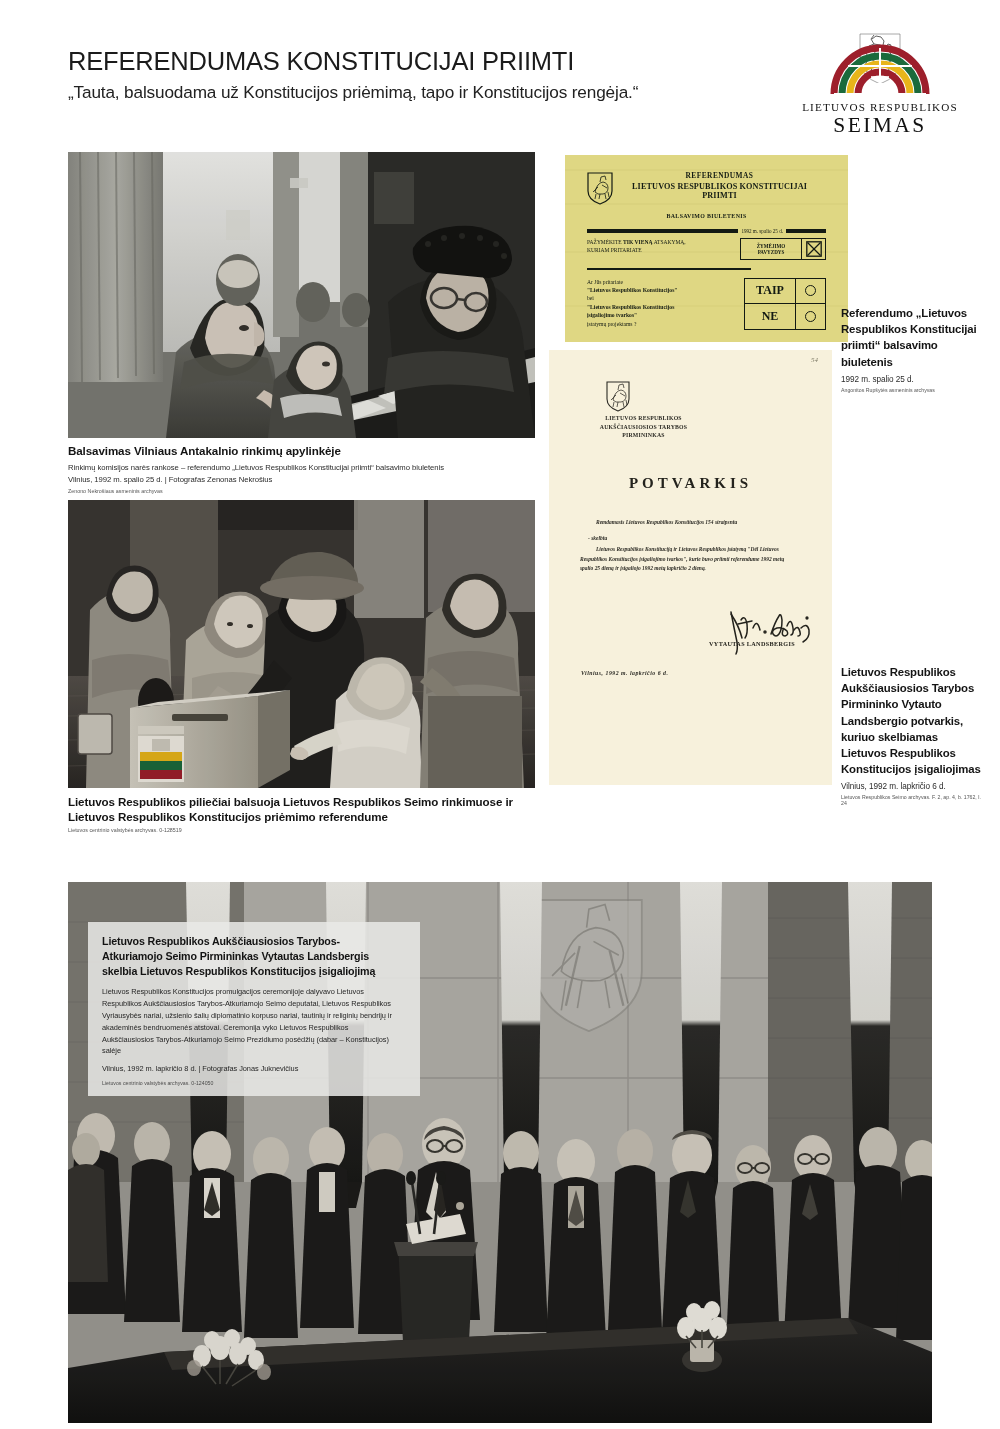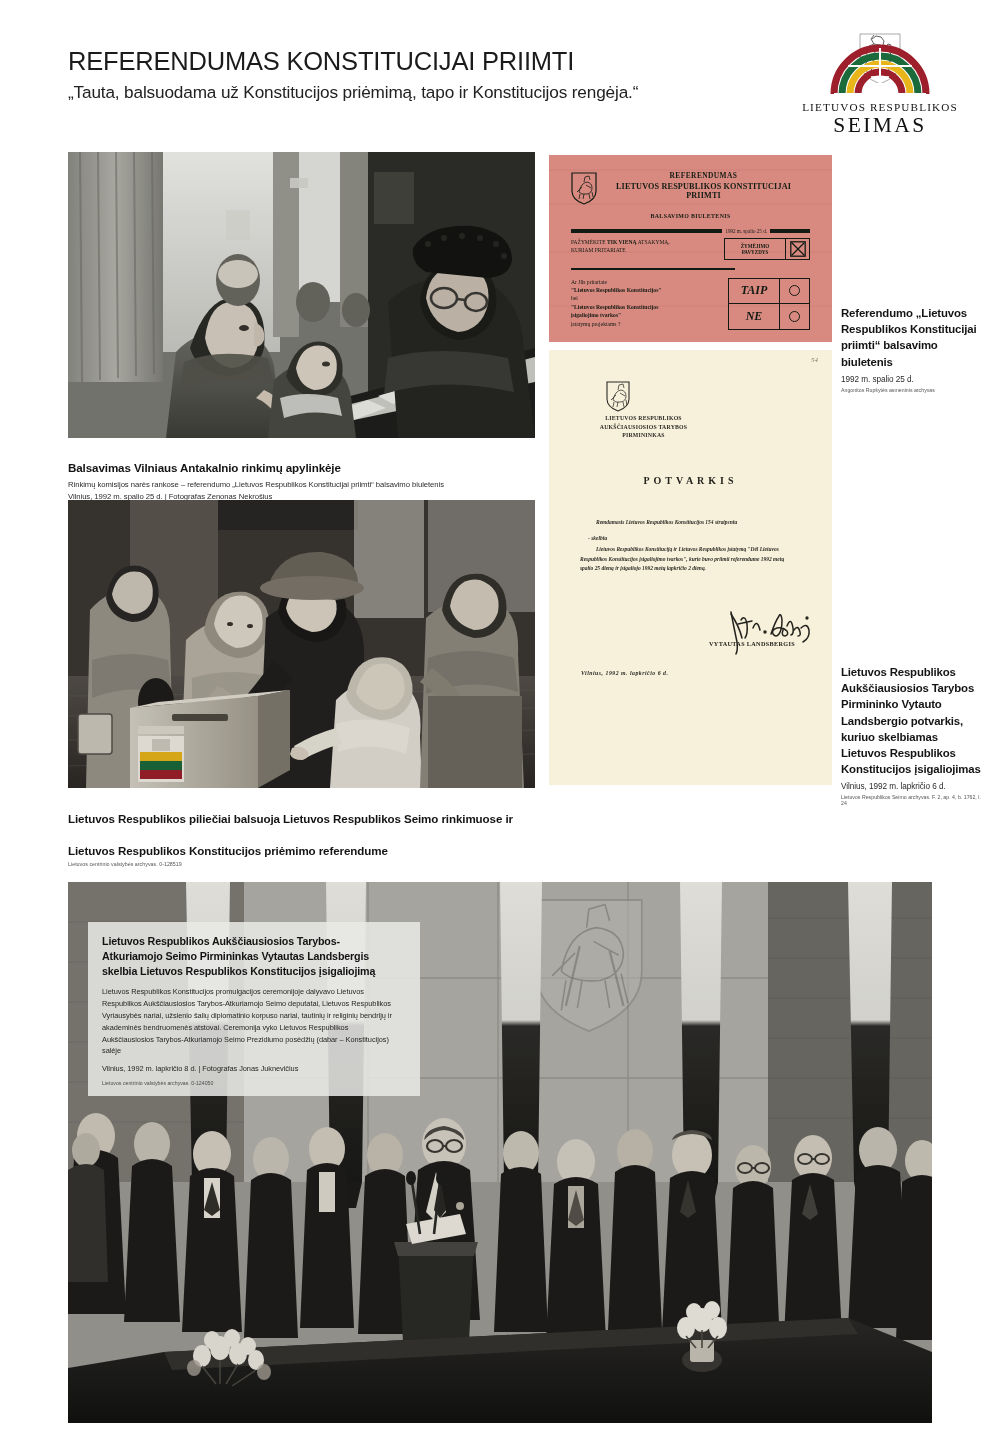--- a/index.html
+++ b/index.html
@@ -74,21 +74,20 @@
     line-height: 1.12;
   }
 
   
   .cap-title {
     font-size: 11.6px;
     font-weight: bold;
     color: #141414;
     line-height: 1.3;
     letter-spacing: -0.1px;
-    margin-top: 17px;
   }
   .cap-body {
     font-size: 7.7px;
     color: #2b2b2b;
     line-height: 1.52;
     letter-spacing: -0.05px;
     margin-top: 4px;
   }
   .cap-credit {
     font-size: 5.3px;
@@ -135,23 +134,23 @@
     left: 68px; top: 500px;
     width: 467px; height: 288px;
     overflow: hidden;
     background: #55534f;
   }
   .photo2-cap { position: absolute; left: 68px; top: 794px; width: 478px; }
 
   
   .ballot {
     position: absolute;
-    left: 549px; top: 155px;
+    left: 565px; top: 155px;
     width: 283px; height: 187px;
-    background: #ef4444;
+    background: #fde047;
     overflow: hidden;
   }
   .ballot-inner { position: absolute; inset: 0; padding: 16px 22px 0 22px; }
   .ballot-grain { position: absolute; inset: 0; opacity: .5; }
   .ballot-head { display: flex; align-items: flex-start; gap: 8px; }
   .ballot-crest { width: 26px; height: 33px; flex: 0 0 26px; margin-top: 1px; }
   .ballot-headtext { flex: 1; text-align: center; padding-right: 8px; }
   .bt-serif {
     font-family: "Liberation Serif", serif;
     color: #141c14;
@@ -178,21 +177,21 @@
     justify-content: center; line-height: 1.25; text-align: center;
   }
   .ballot-sample-box {
     flex: 0 0 24px; border-left: 1px solid #131a13;
     display: flex; align-items: center; justify-content: center;
   }
   .ballot-hr { height: 1.6px; background: #131a13; width: 164px; margin-top: 8px; }
   .ballot-bottom { display: flex; margin-top: 8px; gap: 10px; }
   .ballot-q { flex: 1; font-family: "Liberation Serif", serif; font-size: 5.6px; line-height: 1.5; color: #131a13; }
   .ballot-q b { display: block; }
-  .ballot-votebox { flex: 0 0 82px; border: 1.3px solid #131a13; height: 52px; display: flex; flex-direction: column; font-style: italic; }
+  .ballot-votebox { flex: 0 0 82px; border: 1.3px solid #131a13; height: 52px; display: flex; flex-direction: column; }
   .ballot-voterow { flex: 1; display: flex; }
   .ballot-voterow + .ballot-voterow { border-top: 1.3px solid #131a13; }
   .ballot-voteword {
     flex: 1; display: flex; align-items: center; justify-content: center;
     font-family: "Liberation Serif", serif; font-weight: bold; font-size: 12px; color: #131a13;
   }
   .ballot-votecell {
     flex: 0 0 30px; border-left: 1.3px solid #131a13;
     display: flex; align-items: center; justify-content: center;
   }
@@ -214,21 +213,21 @@
     font-size: 7px; color: #7d7a66; font-style: italic;
   }
   .decree-crest { position: absolute; left: 57px; top: 31px; width: 24px; height: 31px; }
   .decree-org {
     position: absolute; left: 27px; top: 64px; width: 135px;
     text-align: center; font-size: 5.8px; line-height: 1.48;
     letter-spacing: 0.2px; font-weight: bold; color: #2b2a24;
   }
   .decree-title {
     position: absolute; left: 0; top: 125px; width: 283px;
-    text-align: center; font-size: 10px; font-weight: bold;
+    text-align: center; font-size: 15px; font-weight: bold;
     letter-spacing: 4px; color: #24231d;
   }
   .decree-body {
     position: absolute; left: 31px; top: 168px; width: 205px;
     font-size: 5.45px; font-style: italic; font-weight: bold;
     line-height: 1.75; color: #2b2a24;
   }
   .decree-body .indent { text-indent: 16px; display: block; }
   .decree-skelbiu { display: block; text-indent: 8px; margin: 6px 0 2px; }
   .decree-sign-name {

